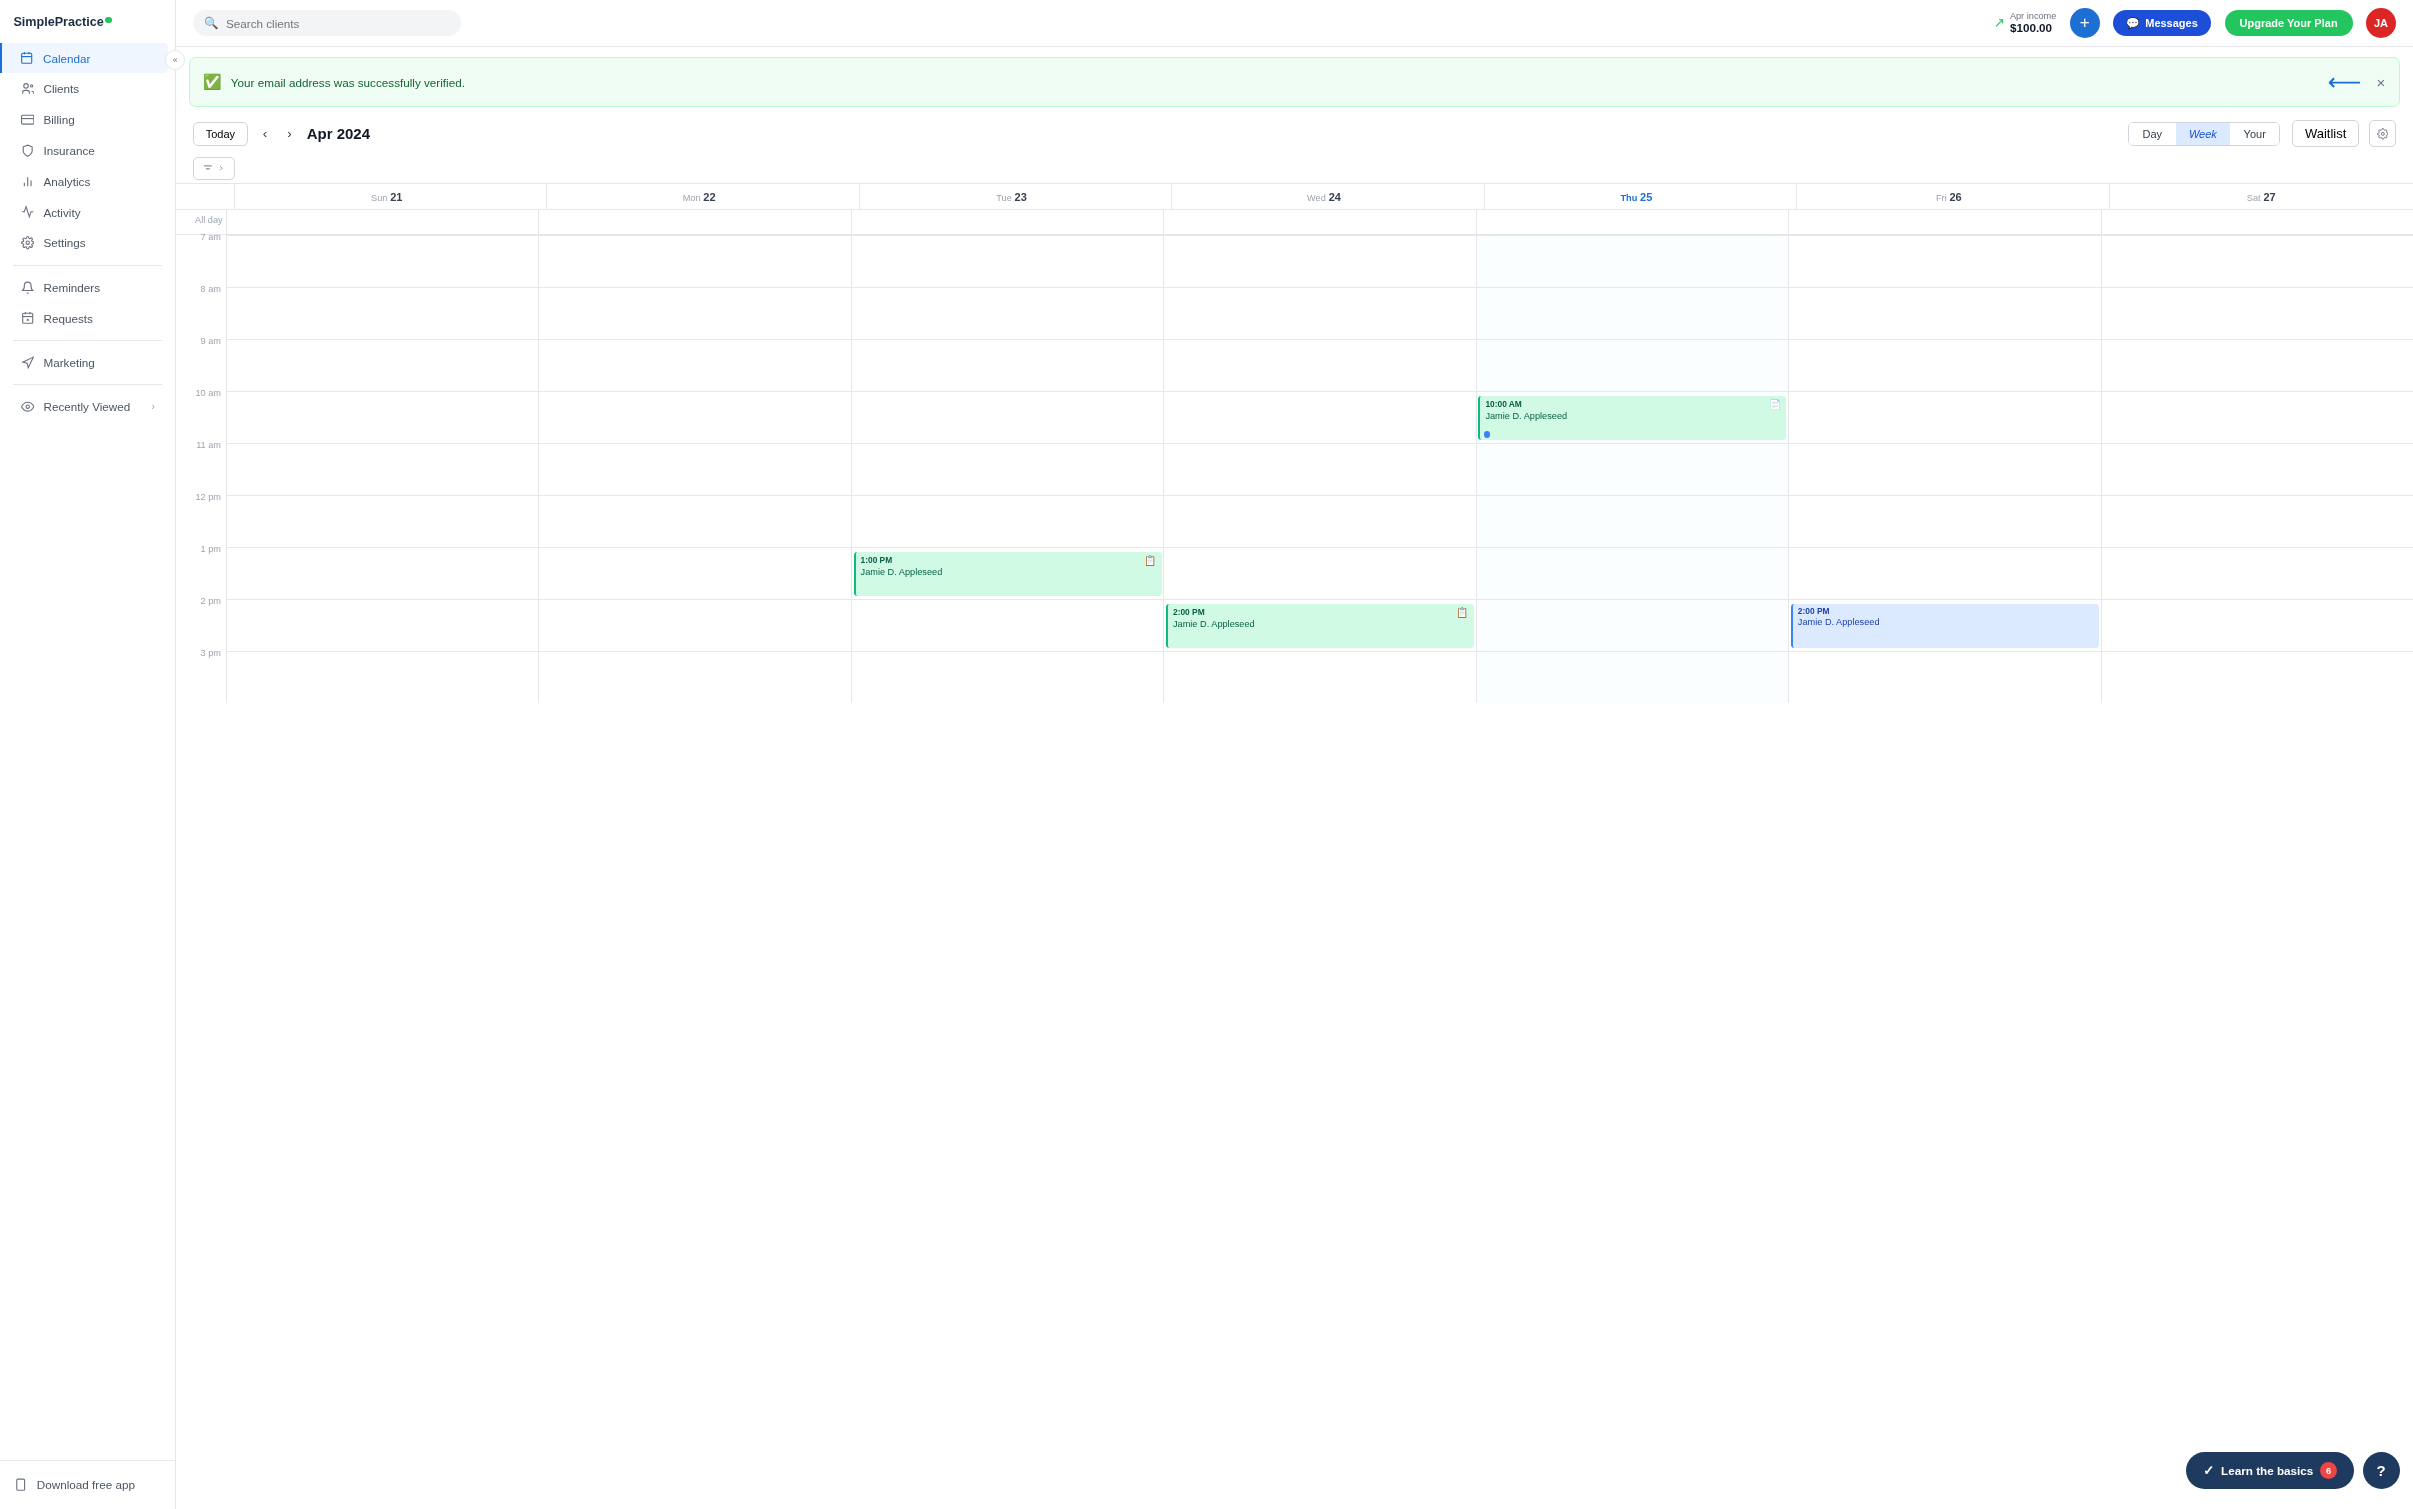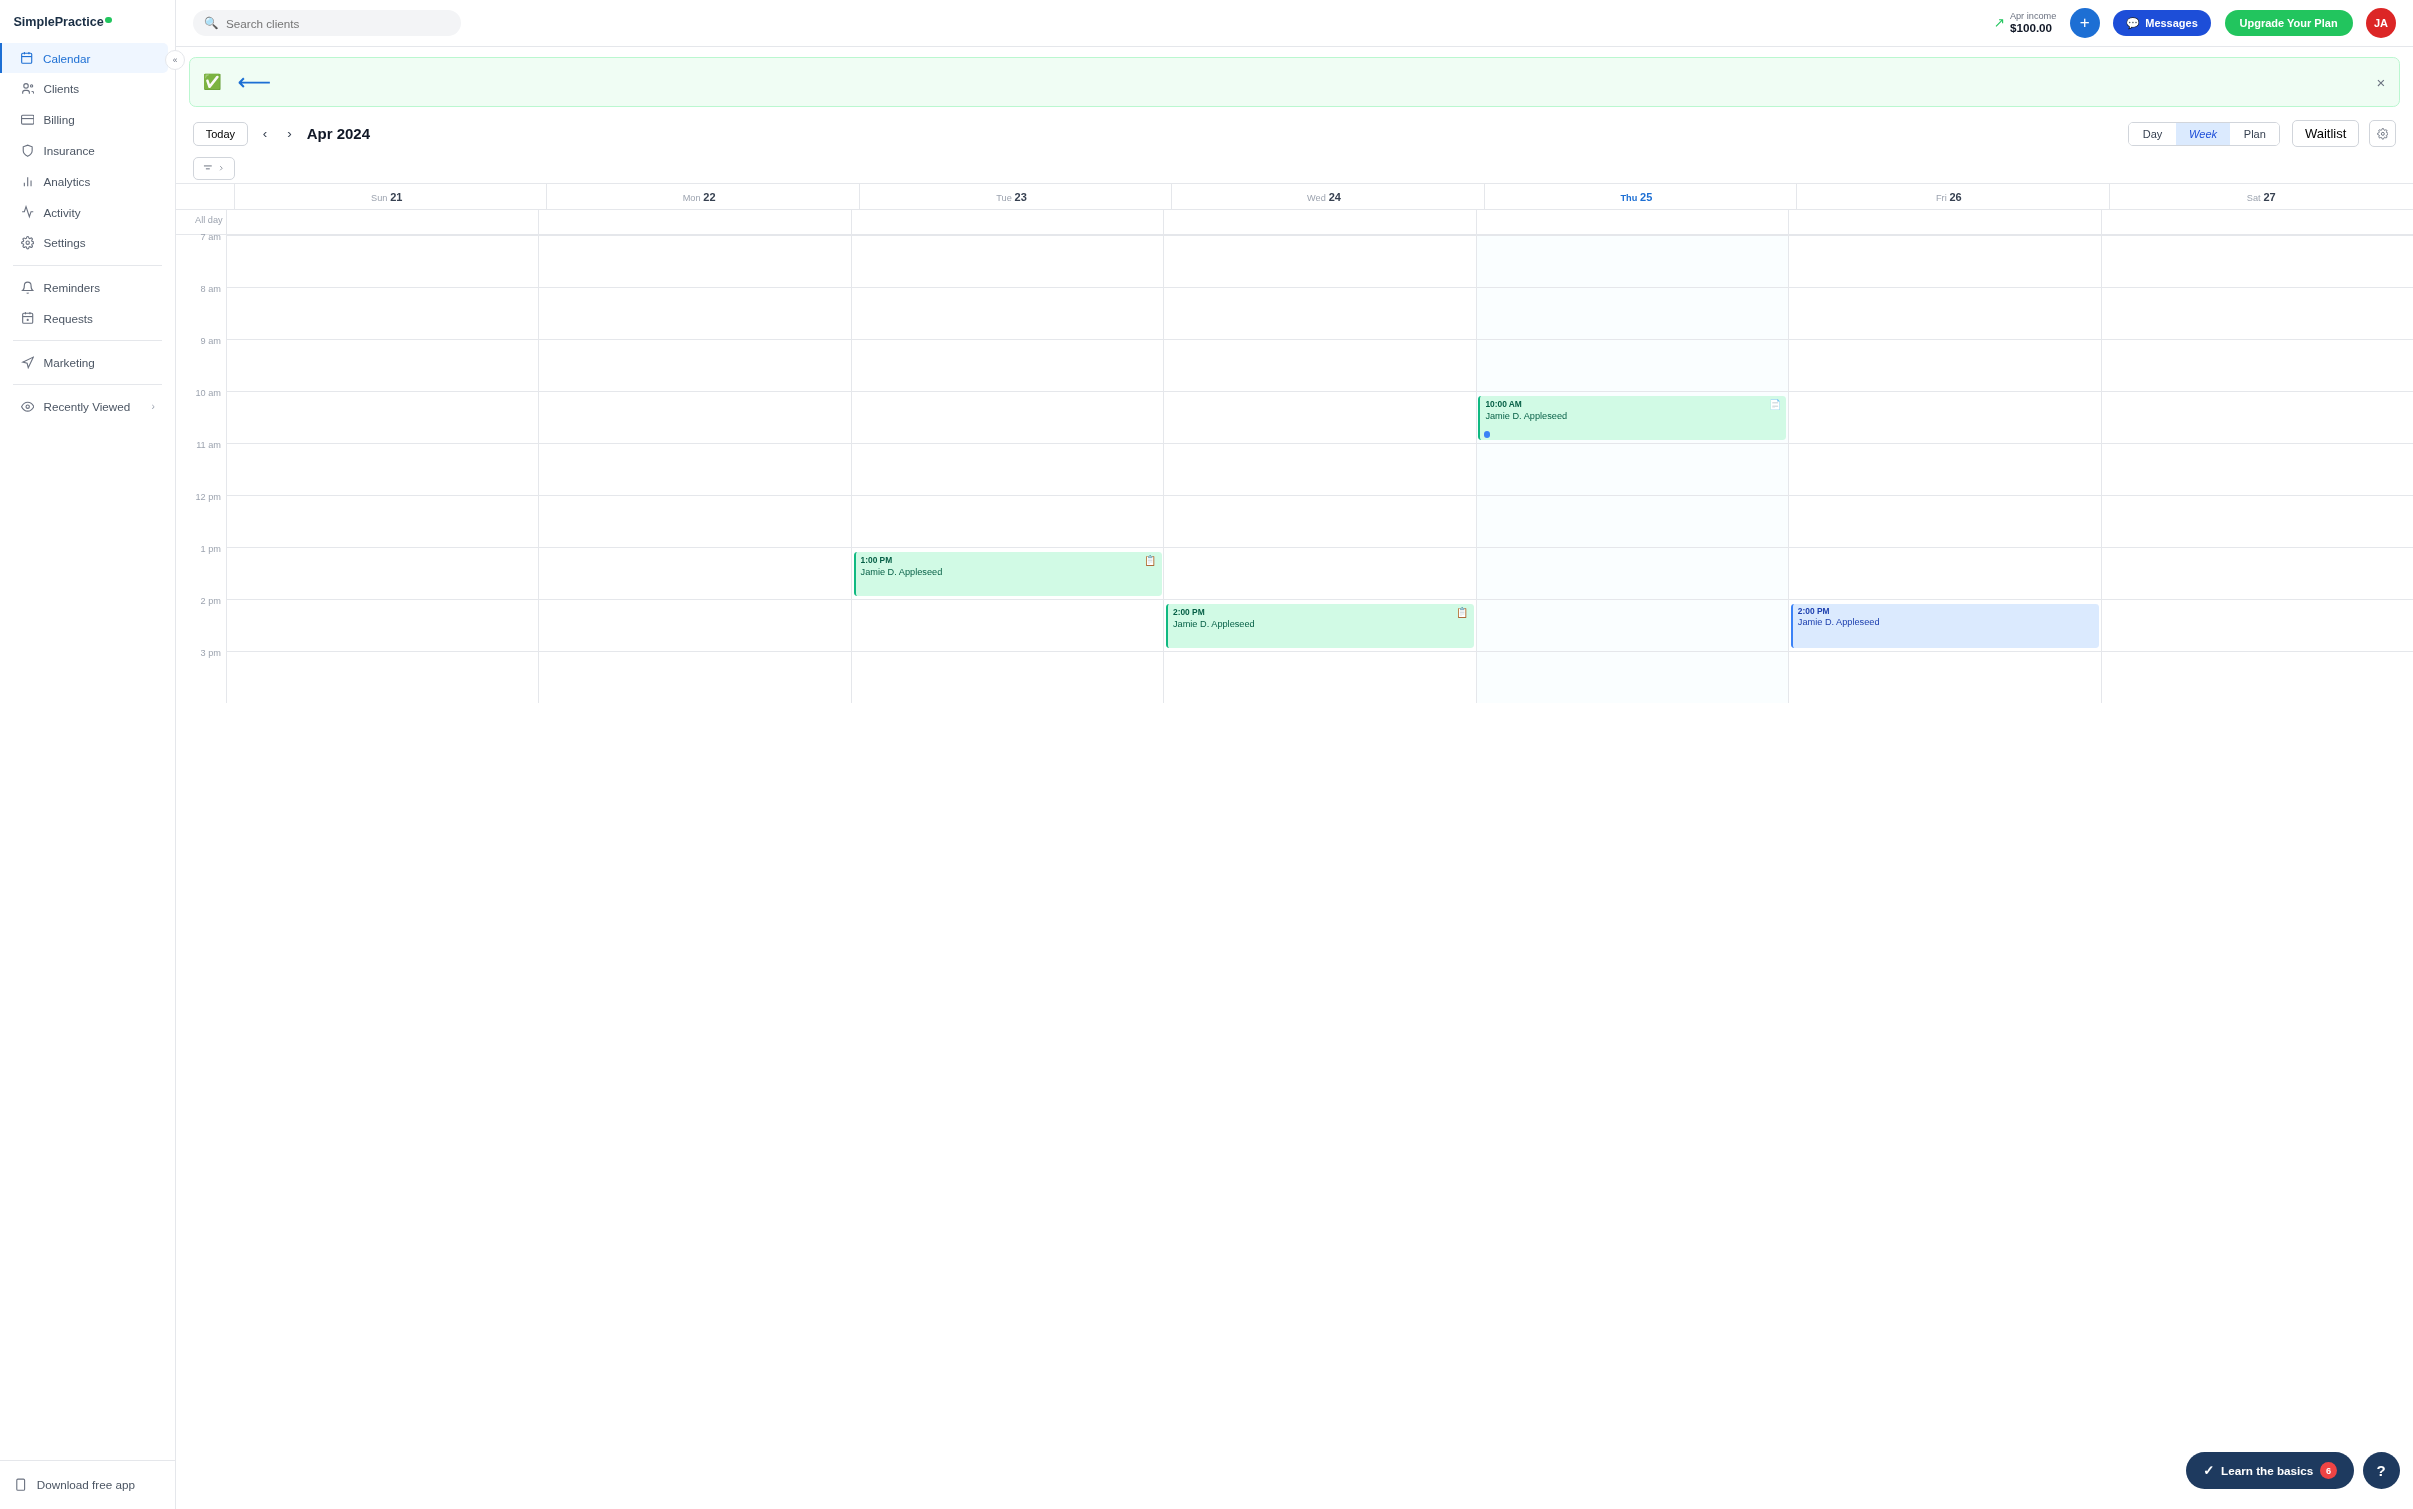--- a/index.html
+++ b/index.html
@@ -378,34 +378,35 @@
 
     <div class="avatar">
       <span>JA</span>
     </div>
   </div>
 
   <div class="calendar-container">
 
     <div class="notification-banner">
       <span class="notif-check">✅</span>
+      <span class="notif-text">Your email address was successfully verified.</span>
       <span class="notif-arrow">⟵</span>
       <span class="notif-close">×</span>
     </div>
 
     <div class="cal-toolbar">
       <button class="today-btn">Today</button>
       <button class="nav-arrow">‹</button>
       <button class="nav-arrow">›</button>
       <span class="cal-title">Apr 2024</span>
 
       <div class="view-tabs">
         <button class="view-tab">Day</button>
         <button class="view-tab active">Week</button>
-        <button class="view-tab">Plan</button>
+        <button class="view-tab">Your</button>
       </div>
 
       <button class="waitlist-btn">Waitlist</button>
       <div class="settings-btn">
         <svg width="11.7" height="11.7" viewBox="0 0 24 24" fill="none" stroke="#6b7280" stroke-width="2">
             <circle cx="12" cy="12" r="3"></circle>
             <path d="M19.4 15a1.65 1.65 0 0 0 .33 1.82l.06.06a2 2 0 0 1-2.83 2.83l-.06-.06a1.65 1.65 0 0 0-1.82-.33 1.65 1.65 0 0 0-1 1.51V21a2 2 0 0 1-4 0v-.09A1.65 1.65 0 0 0 9 19.4a1.65 1.65 0 0 0-1.82.33l-.06.06a2 2 0 0 1-2.83-2.83l.06-.06A1.65 1.65 0 0 0 4.68 15a1.65 1.65 0 0 0-1.51-1H3a2 2 0 0 1 0-4h.09A1.65 1.65 0 0 0 4.6 9a1.65 1.65 0 0 0-.33-1.82l-.06-.06a2 2 0 0 1 2.83-2.83l.06.06A1.65 1.65 0 0 0 9 4.68a1.65 1.65 0 0 0 1-1.51V3a2 2 0 0 1 4 0v.09a1.65 1.65 0 0 0 1 1.51 1.65 1.65 0 0 0 1.82-.33l.06-.06a2 2 0 0 1 2.83 2.83l-.06.06A1.65 1.65 0 0 0 19.4 9a1.65 1.65 0 0 0 1.51 1H21a2 2 0 0 1 0 4h-.09a1.65 1.65 0 0 0-1.51 1z"></path>
           </svg>
       </div>
     </div>

